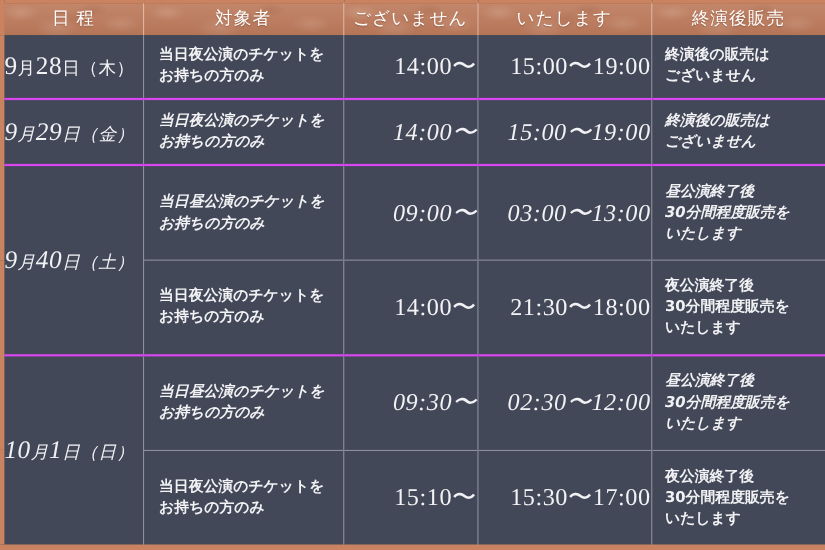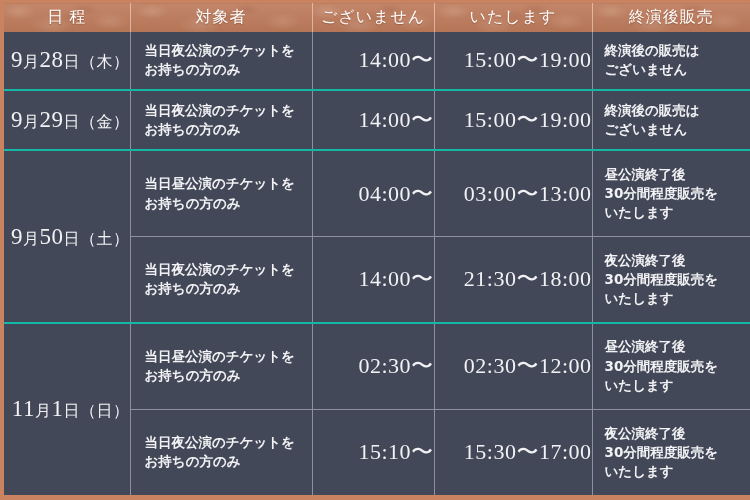--- a/index.html
+++ b/index.html
@@ -60,21 +60,21 @@
     padding: 0;
     vertical-align: middle;
     border-right: 1px solid #8c90a0;
     border-top: 1px solid #8c90a0;
   }
   td:last-child { border-right: 0; }
   tbody tr:first-child > td { border-top: 0; }
 
   
   .date-cell {
-    text-align: right;
+    text-align: left;
     font-size: 21px;
     letter-spacing: 0.5px;
     white-space: nowrap;
   }
   .date-cell .d-num { font-size: 23px; }
   .date-cell .d-unit { font-size: 16px; }
   .date-cell .d-dow { font-size: 16px; }
 
   
   .audience-cell {
@@ -100,21 +100,22 @@
     font-family: "DejaVu Sans", "Liberation Sans", sans-serif;
     font-size: 13.5px;
     line-height: 1.42;
     padding: 0 6px 0 12px;
     text-align: left;
     font-weight: 600;
   }
 
   
   tr.group-start > td {
-    border-top: 2px solid #14b8a6;
+    border-top: 2px solid #d946ef;
+    font-style: italic;
   }
 </style>
 </head>
 <body>
 
 <table id="schedule-table">
   <colgroup>
     <col style="width:128px">
     <col style="width:182px">
     <col style="width:122px">
@@ -151,26 +152,26 @@
           <div>お持ちの方のみ</div>
         </td>
         <td class="time-cell">14:00〜</td>
         <td class="time-cell">15:00〜19:00</td>
         <td class="after-cell">
           <div>終演後の販売は</div>
           <div>ございません</div>
         </td>
       </tr>
       <tr class="group-start">
-        <td class="date-cell" rowspan="2"><span class="d-num">9</span><span class="d-unit">月</span><span class="d-num">50</span><span class="d-unit">日</span><span class="d-dow">（土）</span></td>
+        <td class="date-cell" rowspan="2"><span class="d-num">9</span><span class="d-unit">月</span><span class="d-num">40</span><span class="d-unit">日</span><span class="d-dow">（土）</span></td>
         <td class="audience-cell">
           <div>当日昼公演のチケットを</div>
           <div>お持ちの方のみ</div>
         </td>
-        <td class="time-cell">04:00〜</td>
+        <td class="time-cell">09:00〜</td>
         <td class="time-cell">03:00〜13:00</td>
         <td class="after-cell">
           <div>昼公演終了後</div>
           <div>30分間程度販売を</div>
           <div>いたします</div>
         </td>
       </tr>
       <tr>
         <td class="audience-cell">
           <div>当日夜公演のチケットを</div>
@@ -178,26 +179,26 @@
         </td>
         <td class="time-cell">14:00〜</td>
         <td class="time-cell">21:30〜18:00</td>
         <td class="after-cell">
           <div>夜公演終了後</div>
           <div>30分間程度販売を</div>
           <div>いたします</div>
         </td>
       </tr>
       <tr class="group-start">
-        <td class="date-cell" rowspan="2"><span class="d-num">11</span><span class="d-unit">月</span><span class="d-num">1</span><span class="d-unit">日</span><span class="d-dow">（日）</span></td>
+        <td class="date-cell" rowspan="2"><span class="d-num">10</span><span class="d-unit">月</span><span class="d-num">1</span><span class="d-unit">日</span><span class="d-dow">（日）</span></td>
         <td class="audience-cell">
           <div>当日昼公演のチケットを</div>
           <div>お持ちの方のみ</div>
         </td>
-        <td class="time-cell">02:30〜</td>
+        <td class="time-cell">09:30〜</td>
         <td class="time-cell">02:30〜12:00</td>
         <td class="after-cell">
           <div>昼公演終了後</div>
           <div>30分間程度販売を</div>
           <div>いたします</div>
         </td>
       </tr>
       <tr>
         <td class="audience-cell">
           <div>当日夜公演のチケットを</div>

